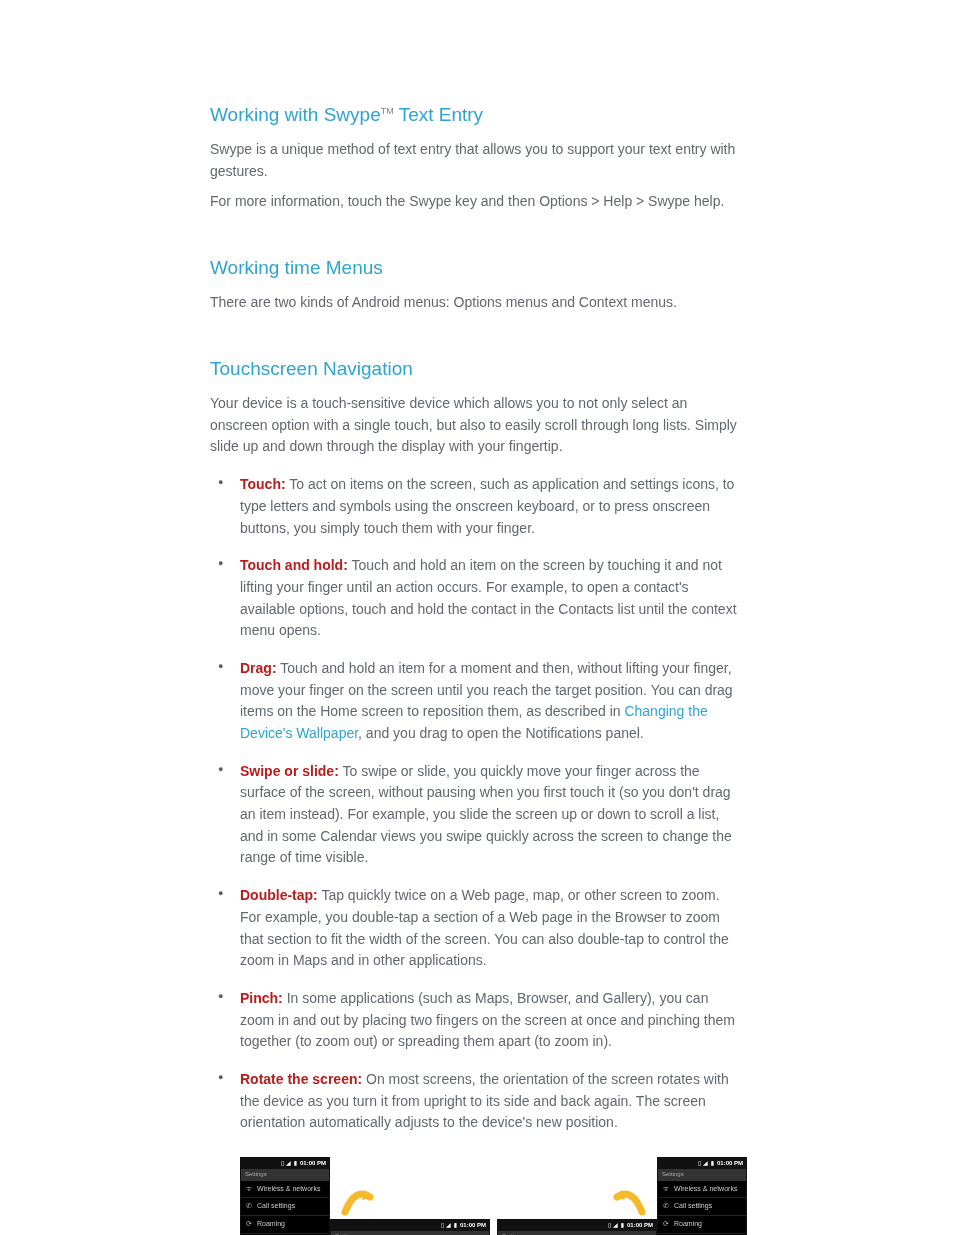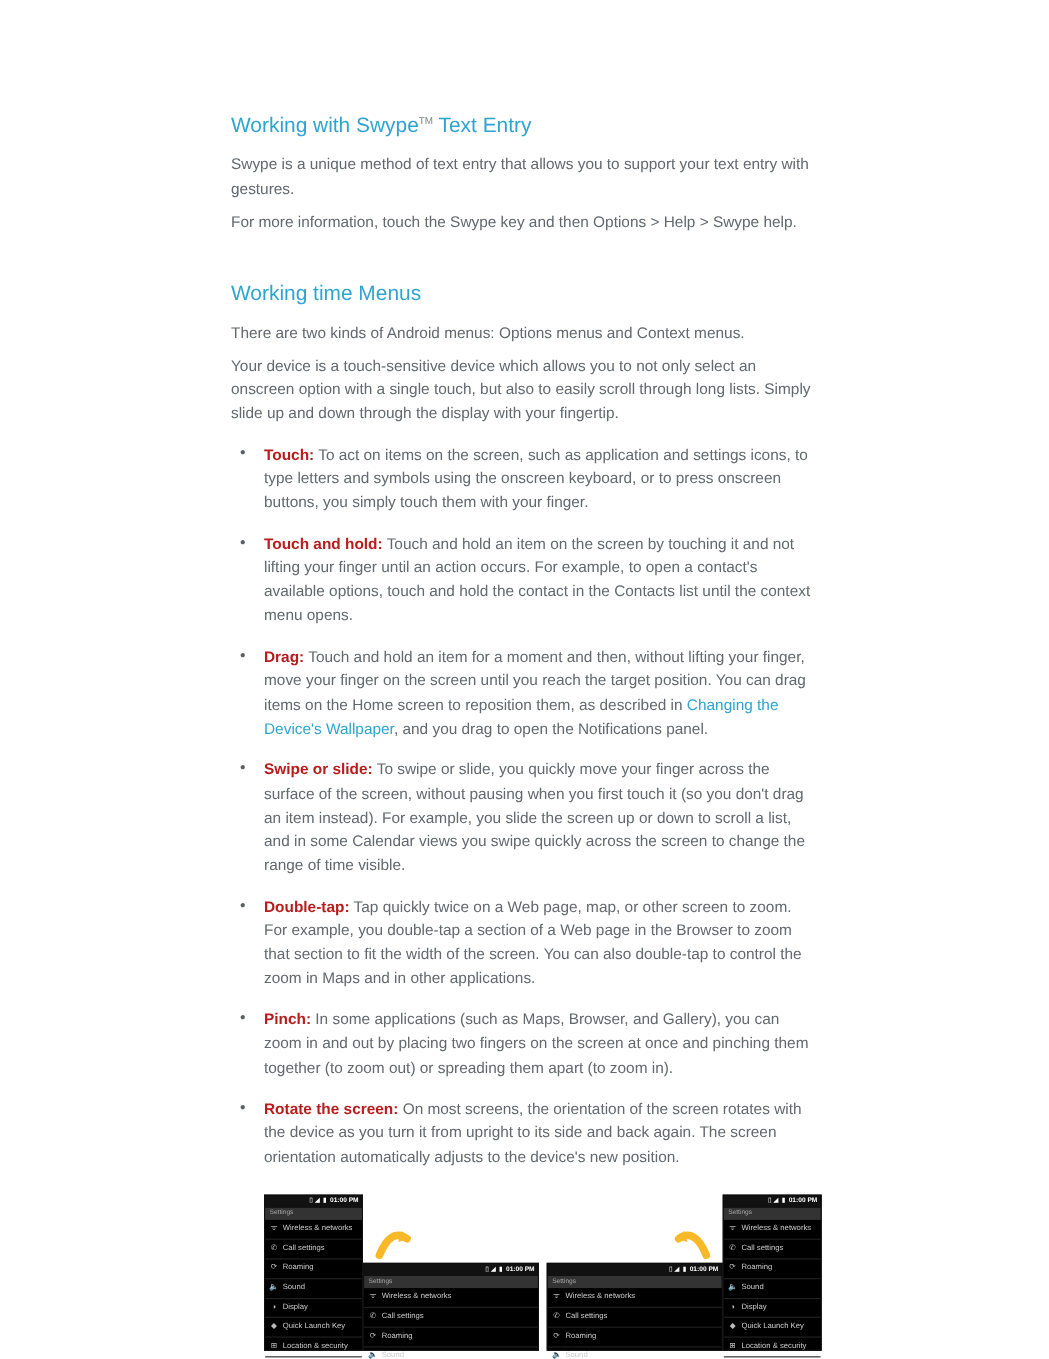--- a/index.html
+++ b/index.html
@@ -126,20 +126,21 @@
 
   <h2 class="section-title">
     <span>Working with Swype</span><span class="tm">TM</span><span> Text Entry</span>
   </h2>
   <p>Swype is a unique method of text entry that allows you to support your text entry with gestures.</p>
   <p>For more information, touch the Swype key and then Options &gt; Help &gt; Swype help.</p>
 
   <h2 class="section-title">Working time Menus</h2>
   <p>There are two kinds of Android menus: Options menus and Context menus.</p>
 
+  <h2 class="section-title">Touchscreen Navigation</h2>
   <p>Your device is a touch-sensitive device which allows you to not only select an onscreen option with a single touch, but also to easily scroll through long lists. Simply slide up and down through the display with your fingertip.</p>
 
   <ul class="bullets">
     <li>
       <span class="bold-lead">Touch:</span><span> To act on items on the screen, such as application and settings icons, to type letters and symbols using the onscreen keyboard, or to press onscreen buttons, you simply touch them with your finger.</span>
     </li>
     <li>
       <span class="bold-lead">Touch and hold:</span><span> Touch and hold an item on the screen by touching it and not lifting your finger until an action occurs. For example, to open a contact's available options, touch and hold the contact in the Contacts list until the context menu opens.</span>
     </li>
     <li>

